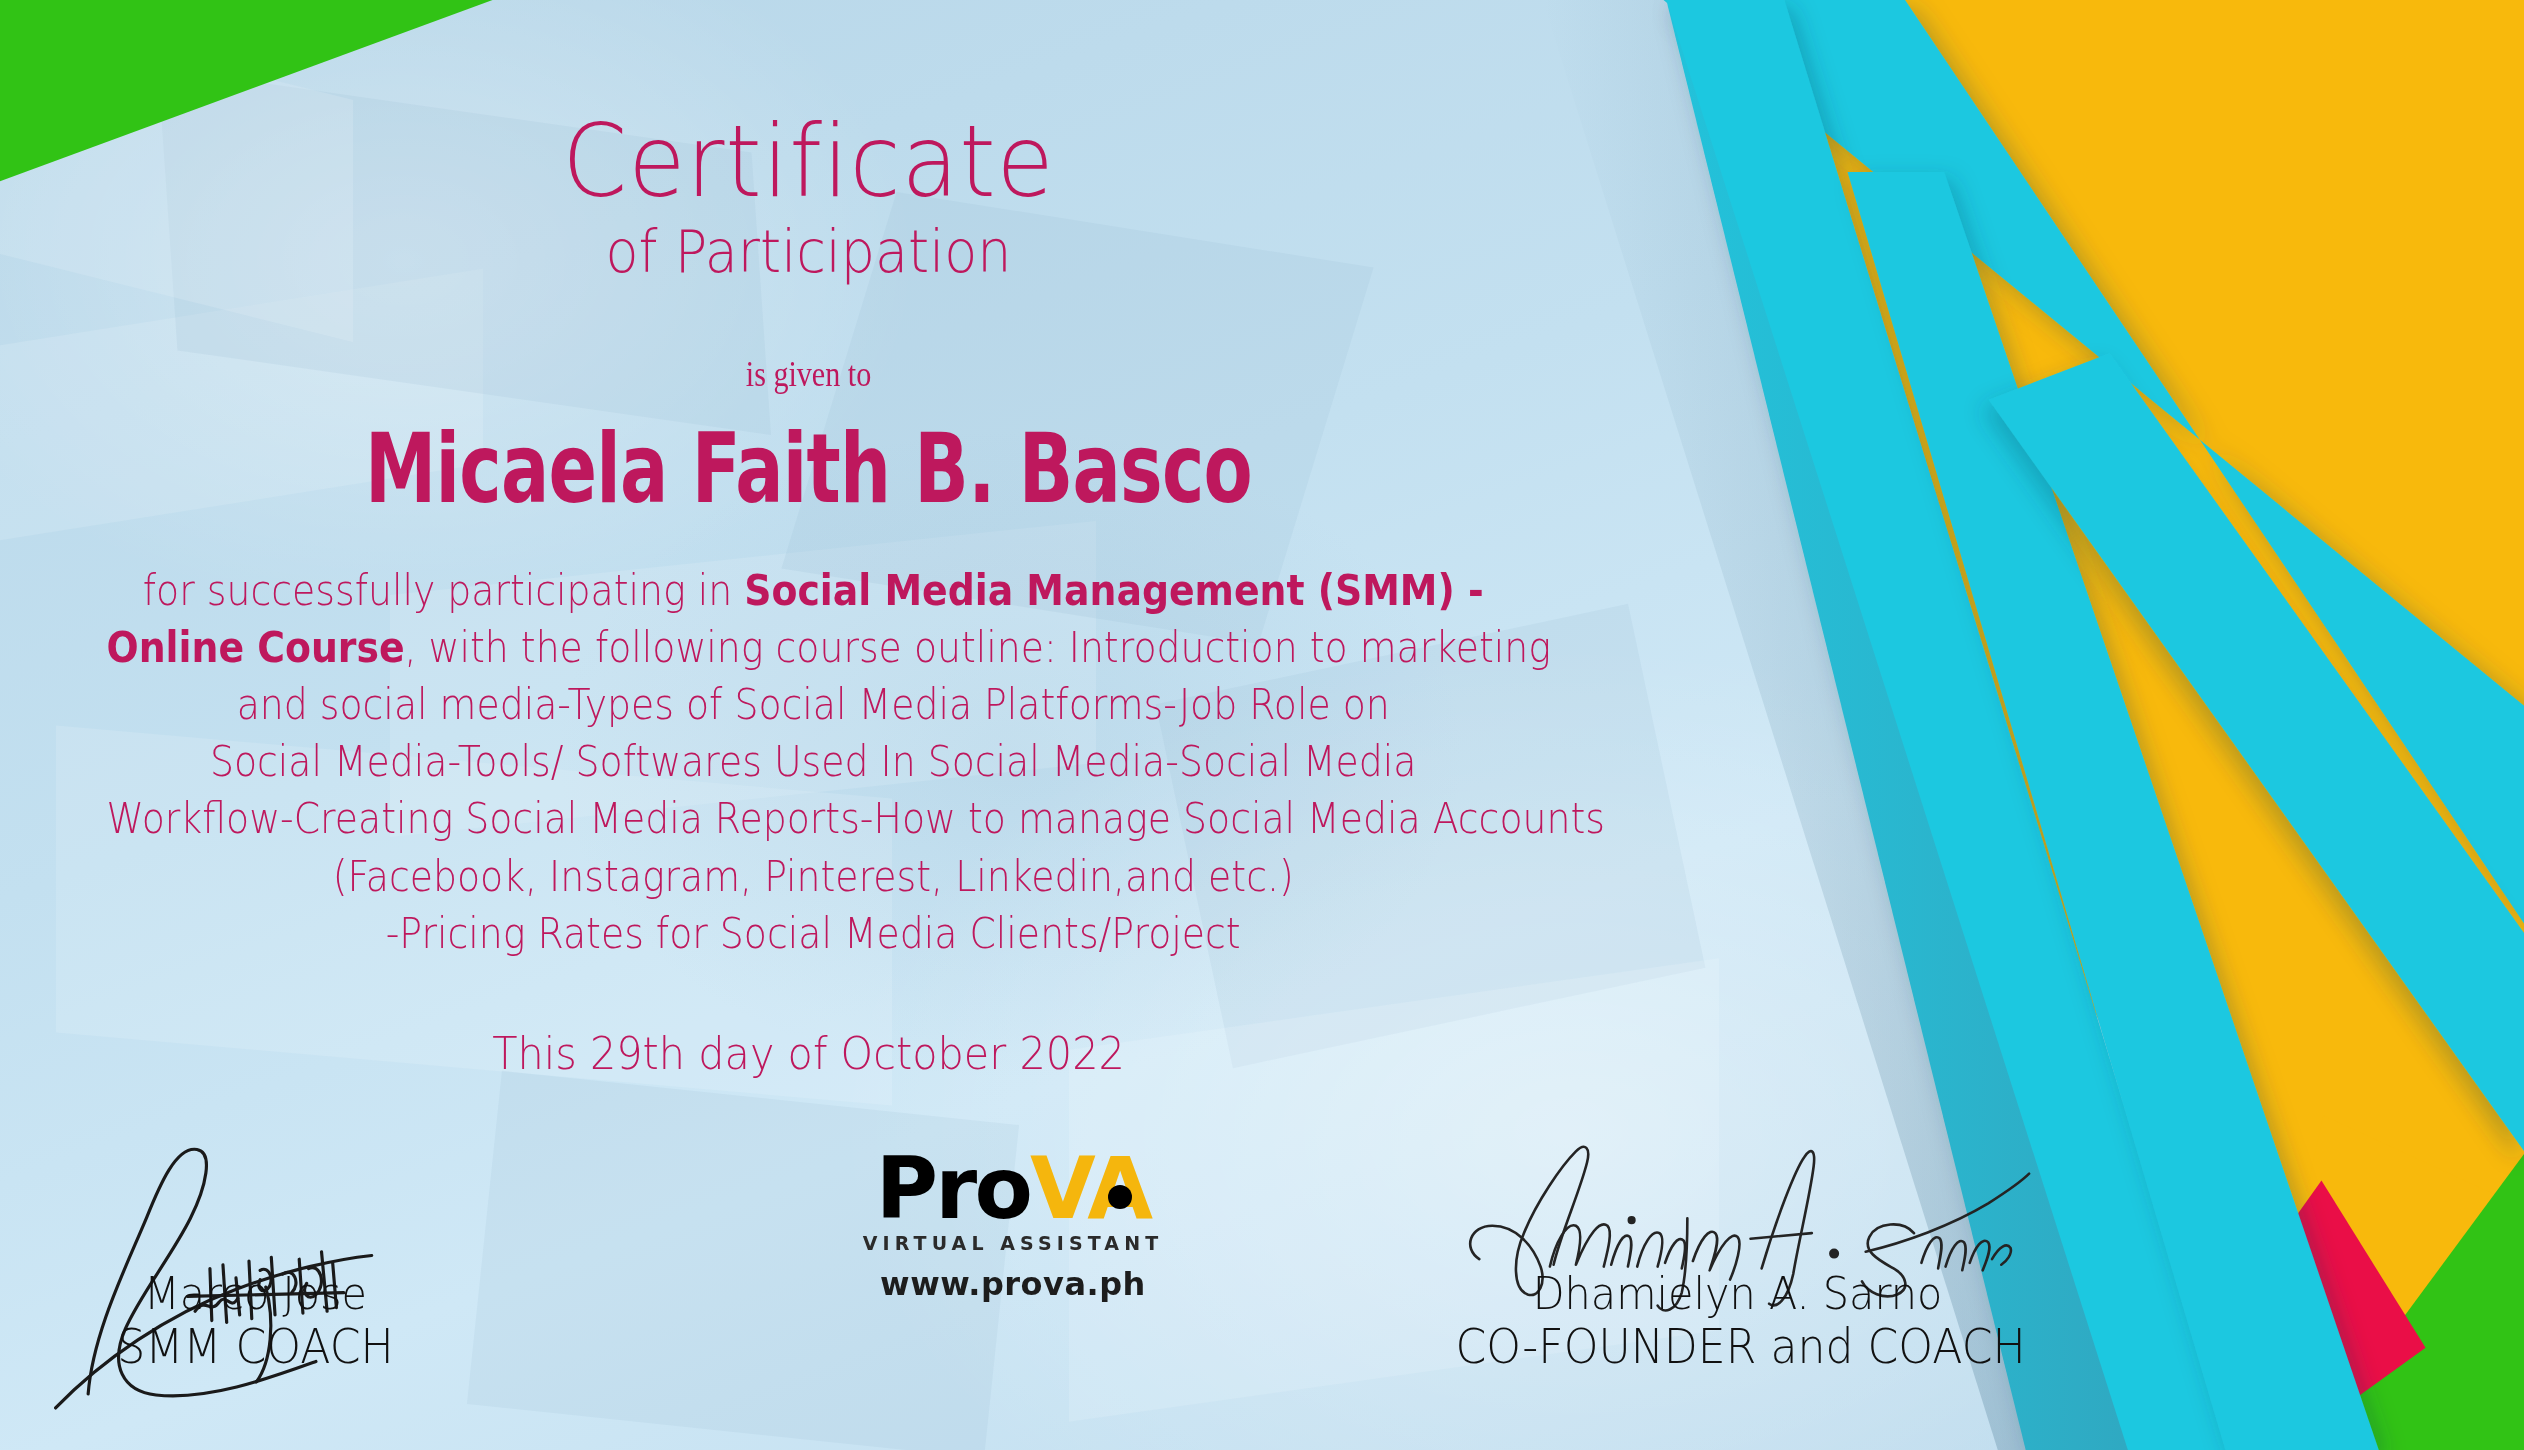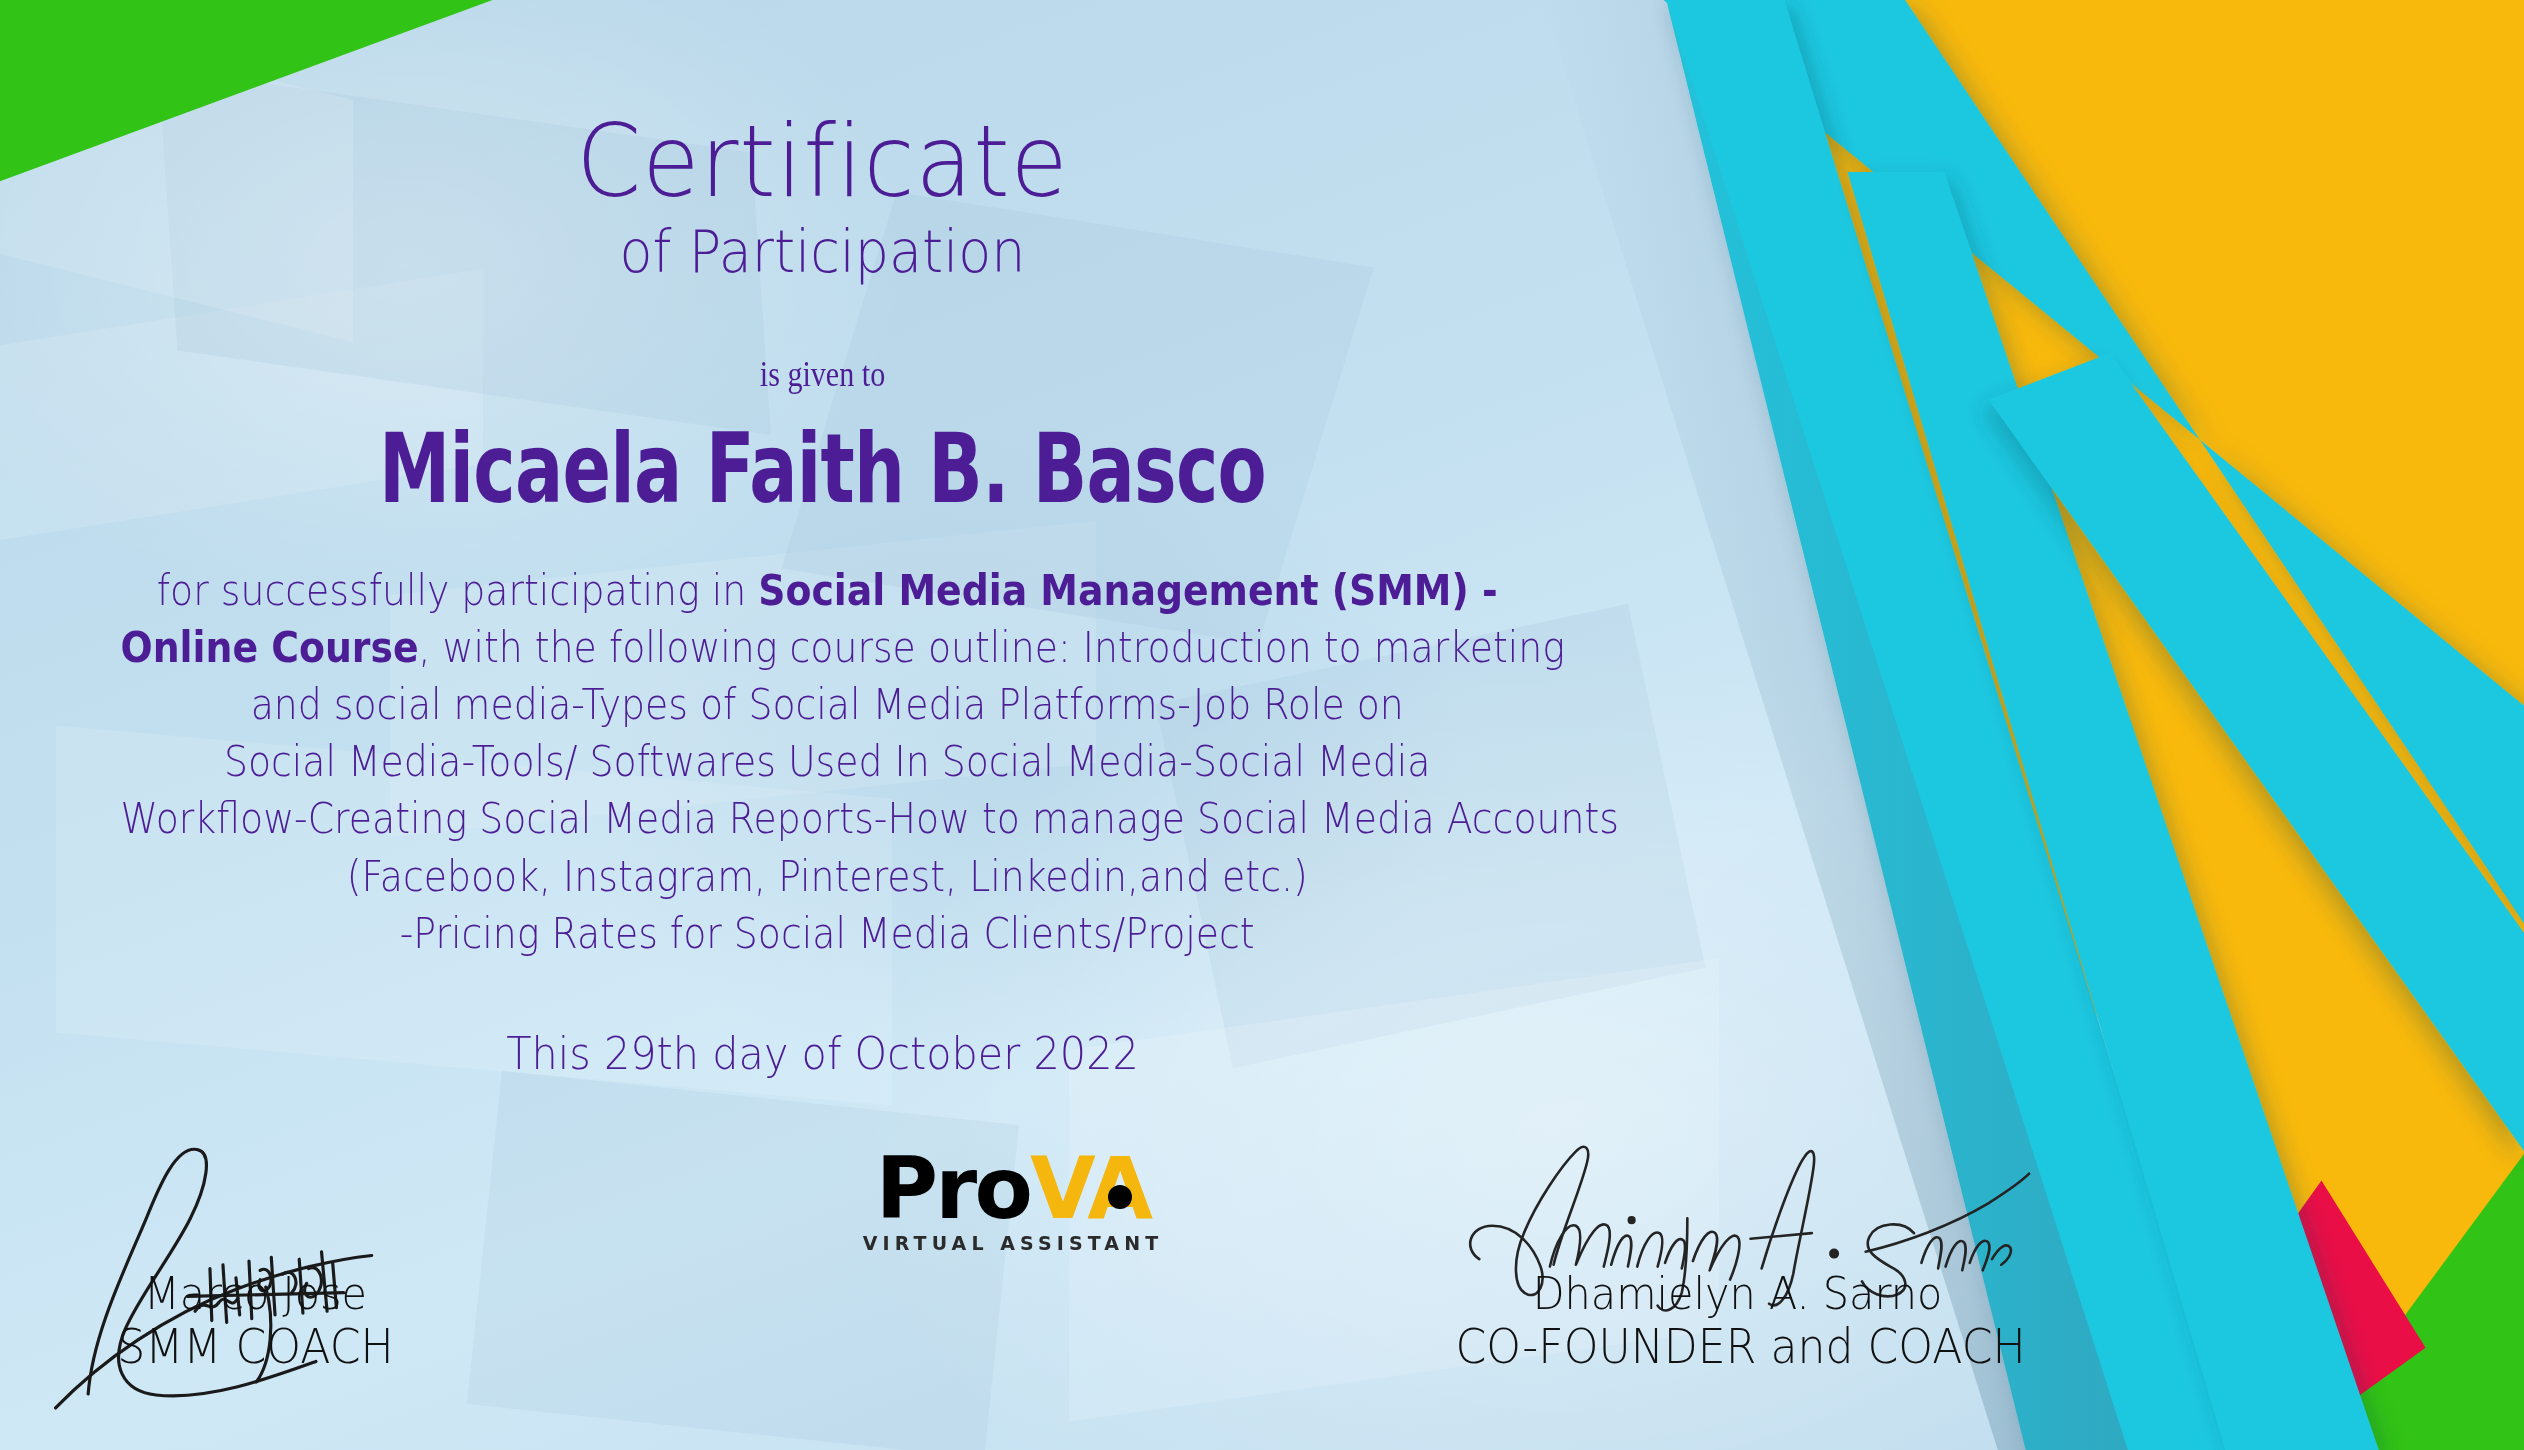--- a/index.html
+++ b/index.html
@@ -46,25 +46,25 @@
   }
   .shape {
     position: absolute;
     inset: 0;
   }
   .shape svg { display: block; width: 100%; height: 100%; }
 
   
   .content {
     position: absolute;
-    left: 14px;
+    left: 0;
     top: 0;
     width: 1617px;
     height: 100%;
-    color: #4c1d95;
+    color: #be185d;
     text-align: center;
   }
 
   .cert-title {
     position: absolute;
     left: 0;
     right: 0;
     top: 112px;
     font-size: 100px;
     line-height: 1;
@@ -328,20 +328,21 @@
         <span class="body-line"><span>-Pricing Rates for Social Media Clients/Project</span></span>
       </div>
 
     <div class="date-line">This 29th day of October 2022</div>
 
   </div>
 
   <div class="logo-block">
     <div class="logo-mark"><span>Pro</span><span class="va">VA</span><span class="dot"></span></div>
     <div class="logo-tagline">VIRTUAL ASSISTANT</div>
+    <div class="logo-url">www.prova.ph</div>
   </div>
 
   <div class="sig-block sig-left">
     <div class="sig-art">
       <svg width="437" height="279" viewBox="0 0 470 300" fill="none" stroke="#1a1a1a" stroke-width="3.4" stroke-linecap="round" stroke-linejoin="round">
         <path d="M55 285 C 60 220, 95 150, 118 95 C 132 60, 150 18, 172 22 C 190 25, 182 62, 165 96
                  C 145 136, 110 180, 95 215 C 78 254, 92 282, 128 286 C 185 292, 250 268, 300 250"></path>
         <path d="M20 300 C 70 248, 140 200, 215 172 C 268 152, 322 140, 360 136"></path>
         <path d="M162 180 L 330 176"></path>
         <path d="M170 196 C 182 180, 186 200, 196 186 C 204 176, 208 196, 216 182"></path>

